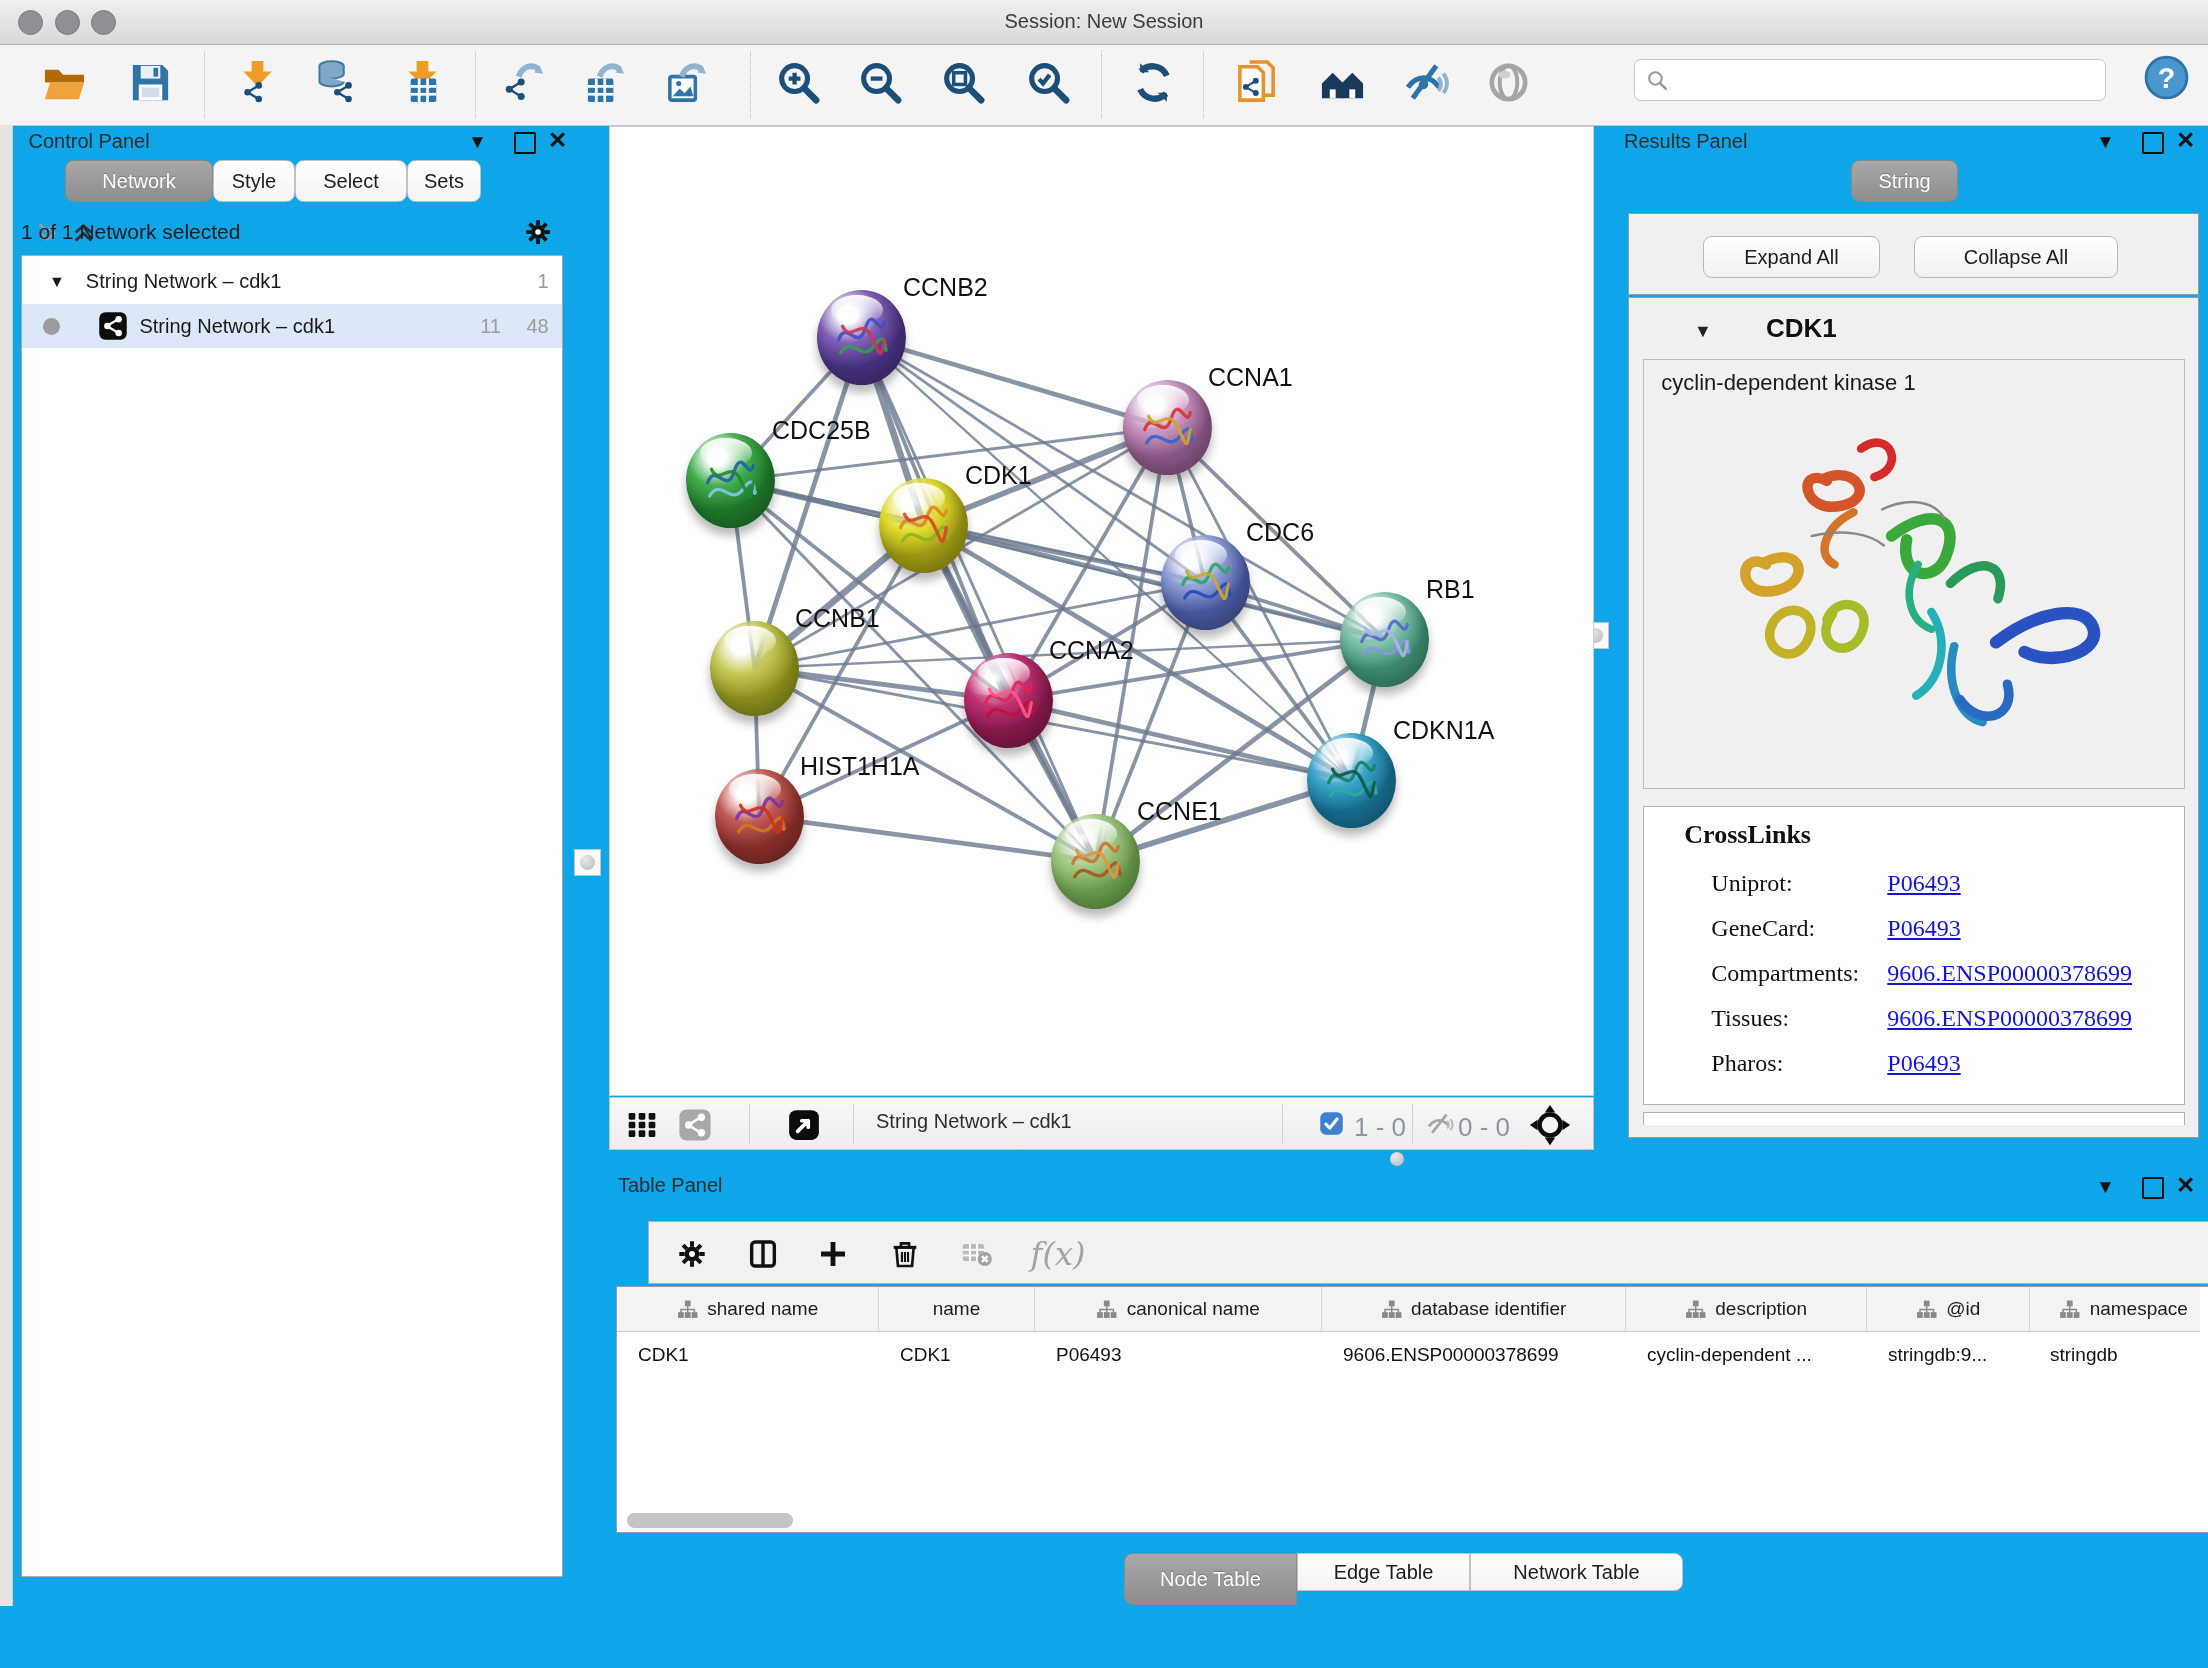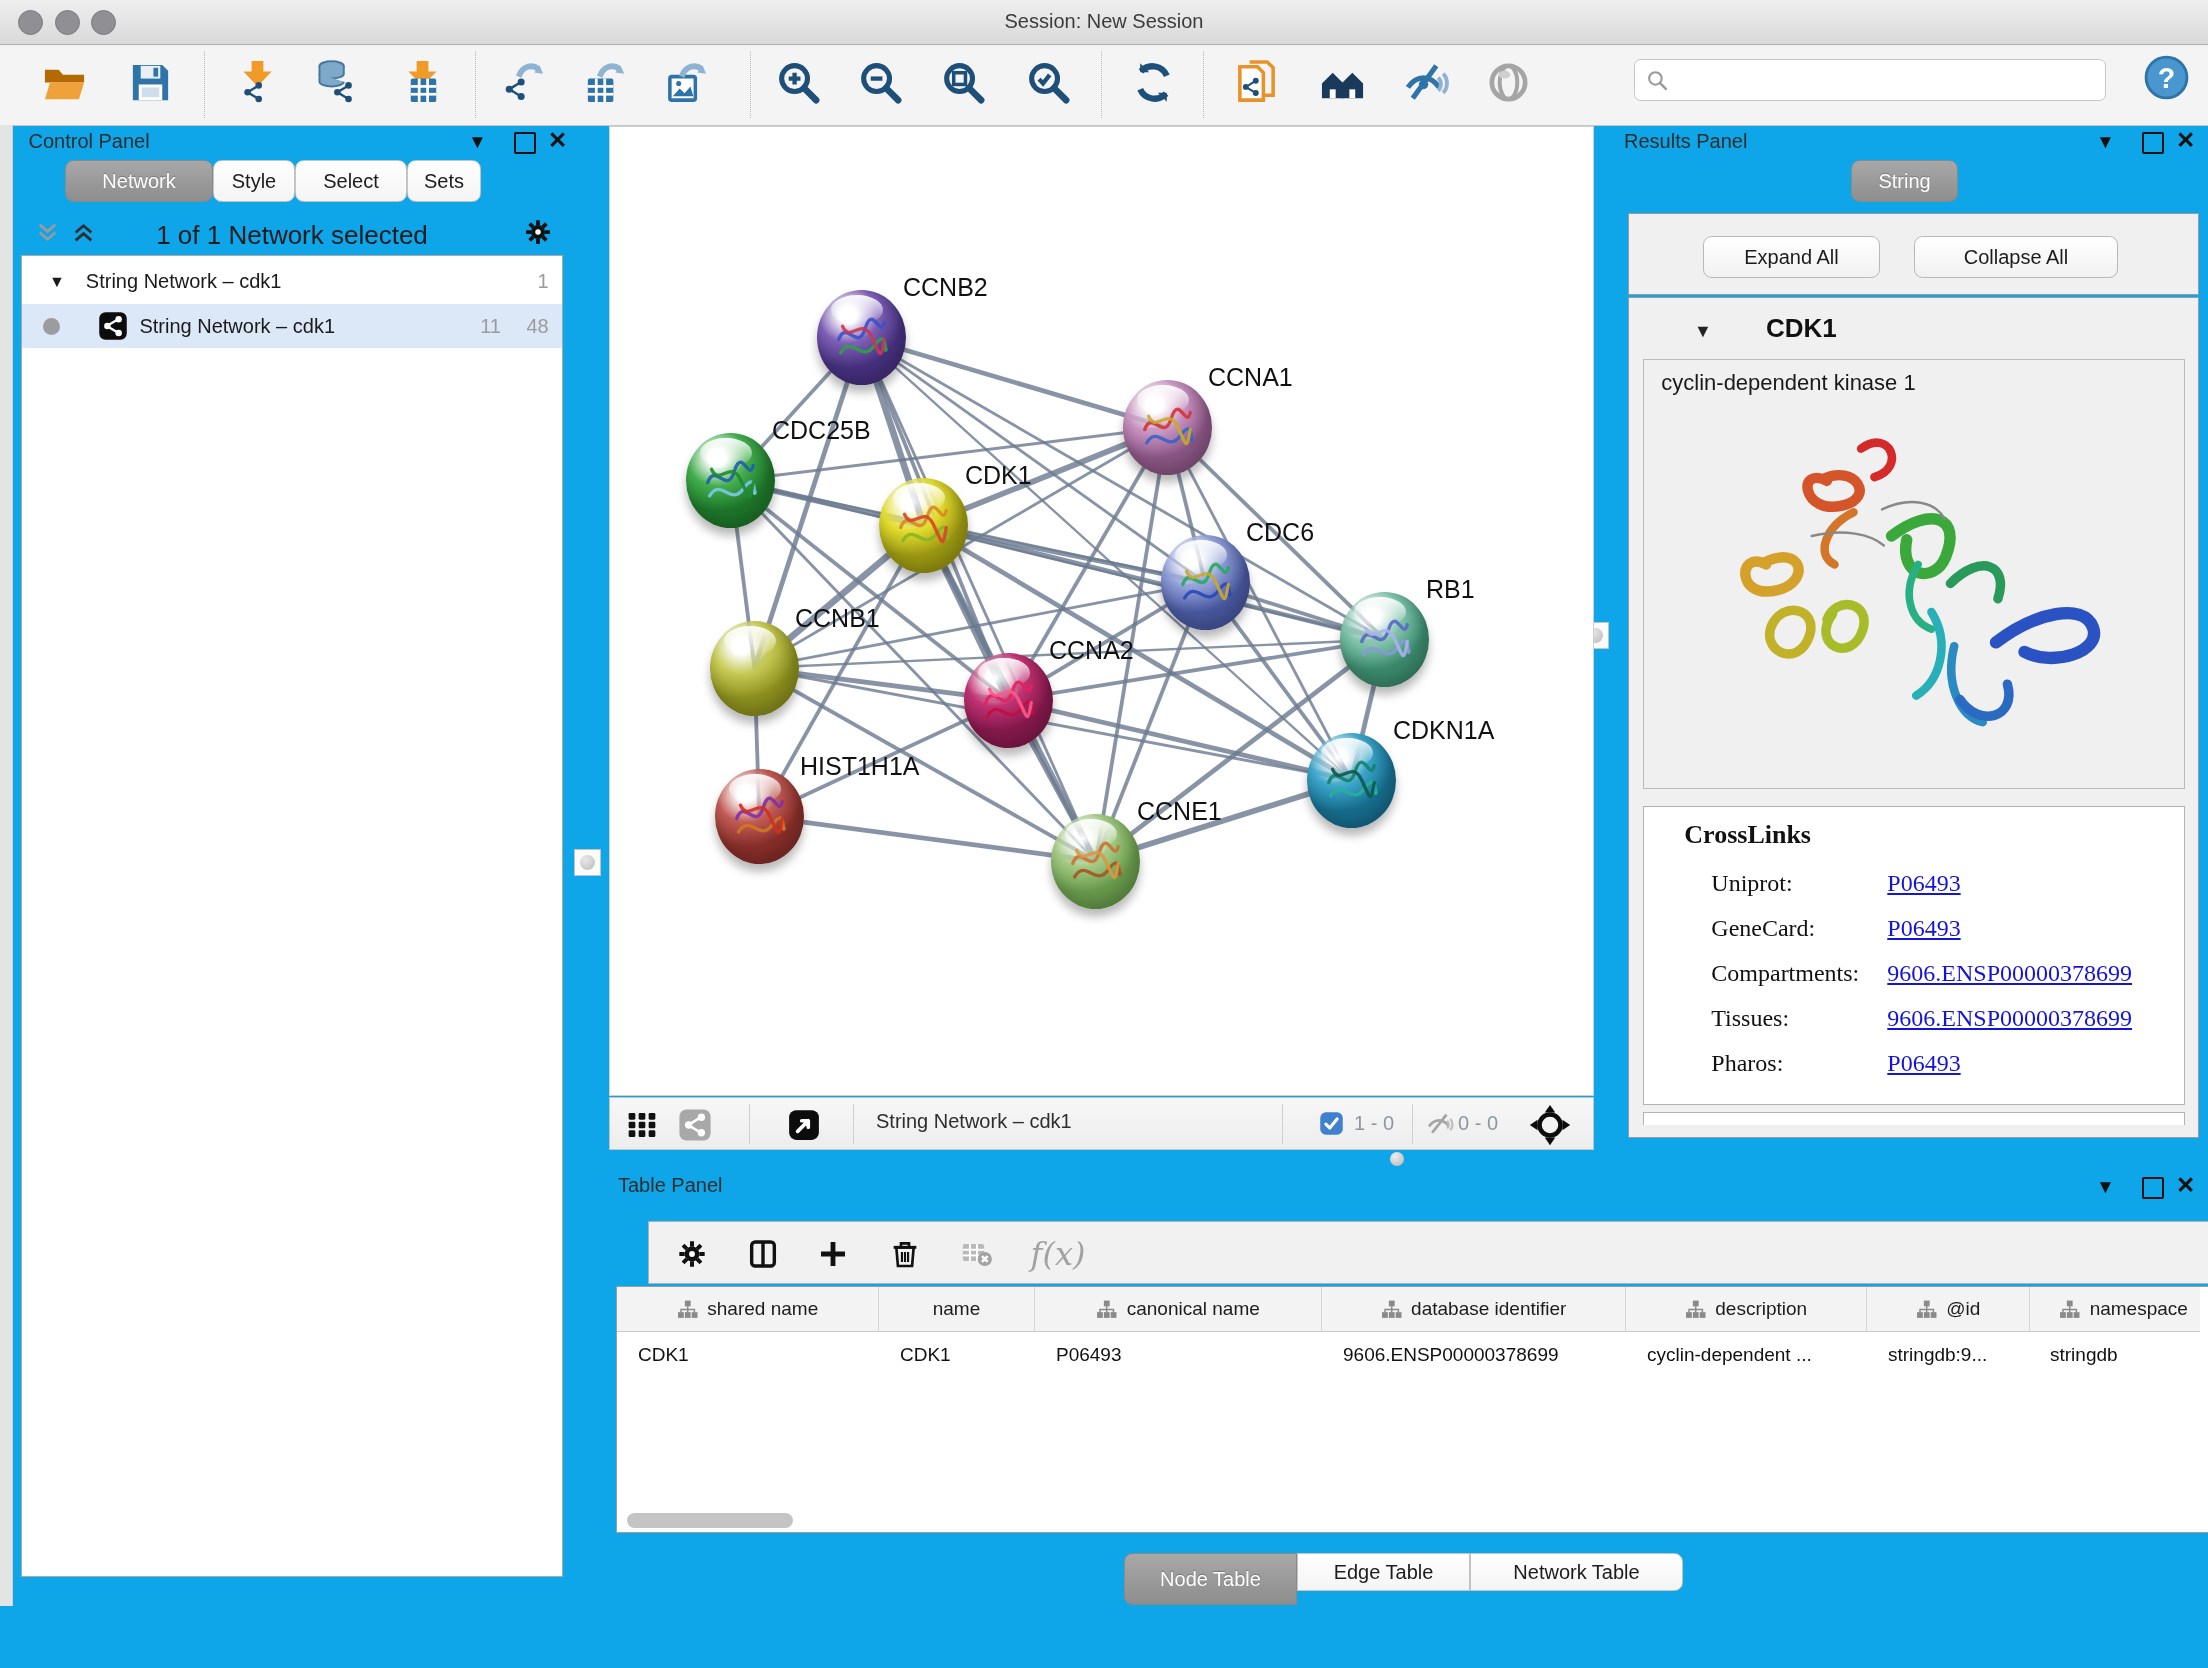--- a/index.html
+++ b/index.html
@@ -43,21 +43,21 @@
   .netview{left:609px;top:126px;width:985px;height:970px;background:#fff;
     border:1px solid #cfcfcf;box-sizing:border-box;}
   .node{position:absolute;width:89px;height:95px;border-radius:50%;
     box-shadow:0 7.6px 9.5px rgba(0,0,0,.28), inset -4.8px -7.6px 13.3px rgba(0,0,0,.22);}
   .node .hl{position:absolute;left:16%;top:5%;width:58%;height:32%;border-radius:50%;
     background:linear-gradient(rgba(255,255,255,.95),rgba(255,255,255,0));}
   .node-label{position:absolute;font-size:25px;color:#111;white-space:nowrap;}
   .net-footer{left:609px;top:1097px;width:985px;height:53px;
     background:linear-gradient(#f7f7f7,#ededed);border:1px solid #c4c4c4;box-sizing:border-box;}
   .nf-sep{position:absolute;top:5.7px;height:40px;border-left:1px solid #d0d0d0;}
-  .badge-txt{position:absolute;font-size:20px;color:#8d96a0;top:14.3px;}
+  .badge-txt{position:absolute;font-size:26px;color:#8d96a0;top:14.3px;}
   
   .rbox{position:absolute;background:#f0f0f0;border:1px solid #9a9a9a;box-sizing:border-box;}
   .rbtn{position:absolute;height:42px;border:1px solid #b8b8b8;border-radius:8.6px;
     background:linear-gradient(#ffffff,#f1f1f1);display:flex;align-items:center;
     justify-content:center;font-size:20px;color:#1c1c1c;box-sizing:border-box;}
   .serif{font-family:"Liberation Serif","DejaVu Serif",serif;}
   .xl-label{position:absolute;left:67px;font-size:24px;color:#111;}
   .xl-link{position:absolute;left:243px;font-size:24px;color:#1414d6;text-decoration:underline;}
   
   .tp-toolbox{left:624px;top:1221px;width:1575px;height:63px;background:#f1f1f1;
@@ -321,21 +321,21 @@
     <span style="position:absolute;left:13.3px;top:7.6px">
       <svg width="27" height="27" viewBox="0 0 24 24">
           <path d="M5 5l7 6 7-6M5 12l7 6 7-6" fill="none" stroke="#9a9a9a" stroke-width="2.4"></path>
         </svg>
       </span>
     <span style="position:absolute;left:49px;top:7.6px">
       <svg width="27" height="27" viewBox="0 0 24 24">
           <path d="M5 19l7-6 7 6M5 12l7-6 7 6" fill="none" stroke="#2e2e2e" stroke-width="2.4"></path>
         </svg>
       </span>
-    <div style="position:absolute;left:0;top:8.6px;width:542px;text-align:center;font-size:26px;color:#1c1c1c">1 of 1 Network selected</div>
+    <div style="position:absolute;left:0;top:8.6px;width:542px;font-size:21px;color:#1c1c1c">1 of 1 Network selected</div>
     <span style="position:absolute;left:502px;top:5.7px">
       <svg width="30" height="30" viewBox="0 0 24 24">
           <path d="M12 2.5v4M12 17.5v4M2.5 12h4M17.5 12h4M5.3 5.3l2.8 2.8M15.9 15.9l2.8 2.8M18.7 5.3l-2.8 2.8M8.1 15.9l-2.8 2.8" stroke="#111" stroke-width="3"></path>
           <circle cx="12" cy="12" r="5.6" fill="#111"></circle>
           <circle cx="12" cy="12" r="2.2" fill="#fff"></circle>
         </svg>
       </span>
   </div>
 
   <div class="abs tree-box" id="tree-box">

